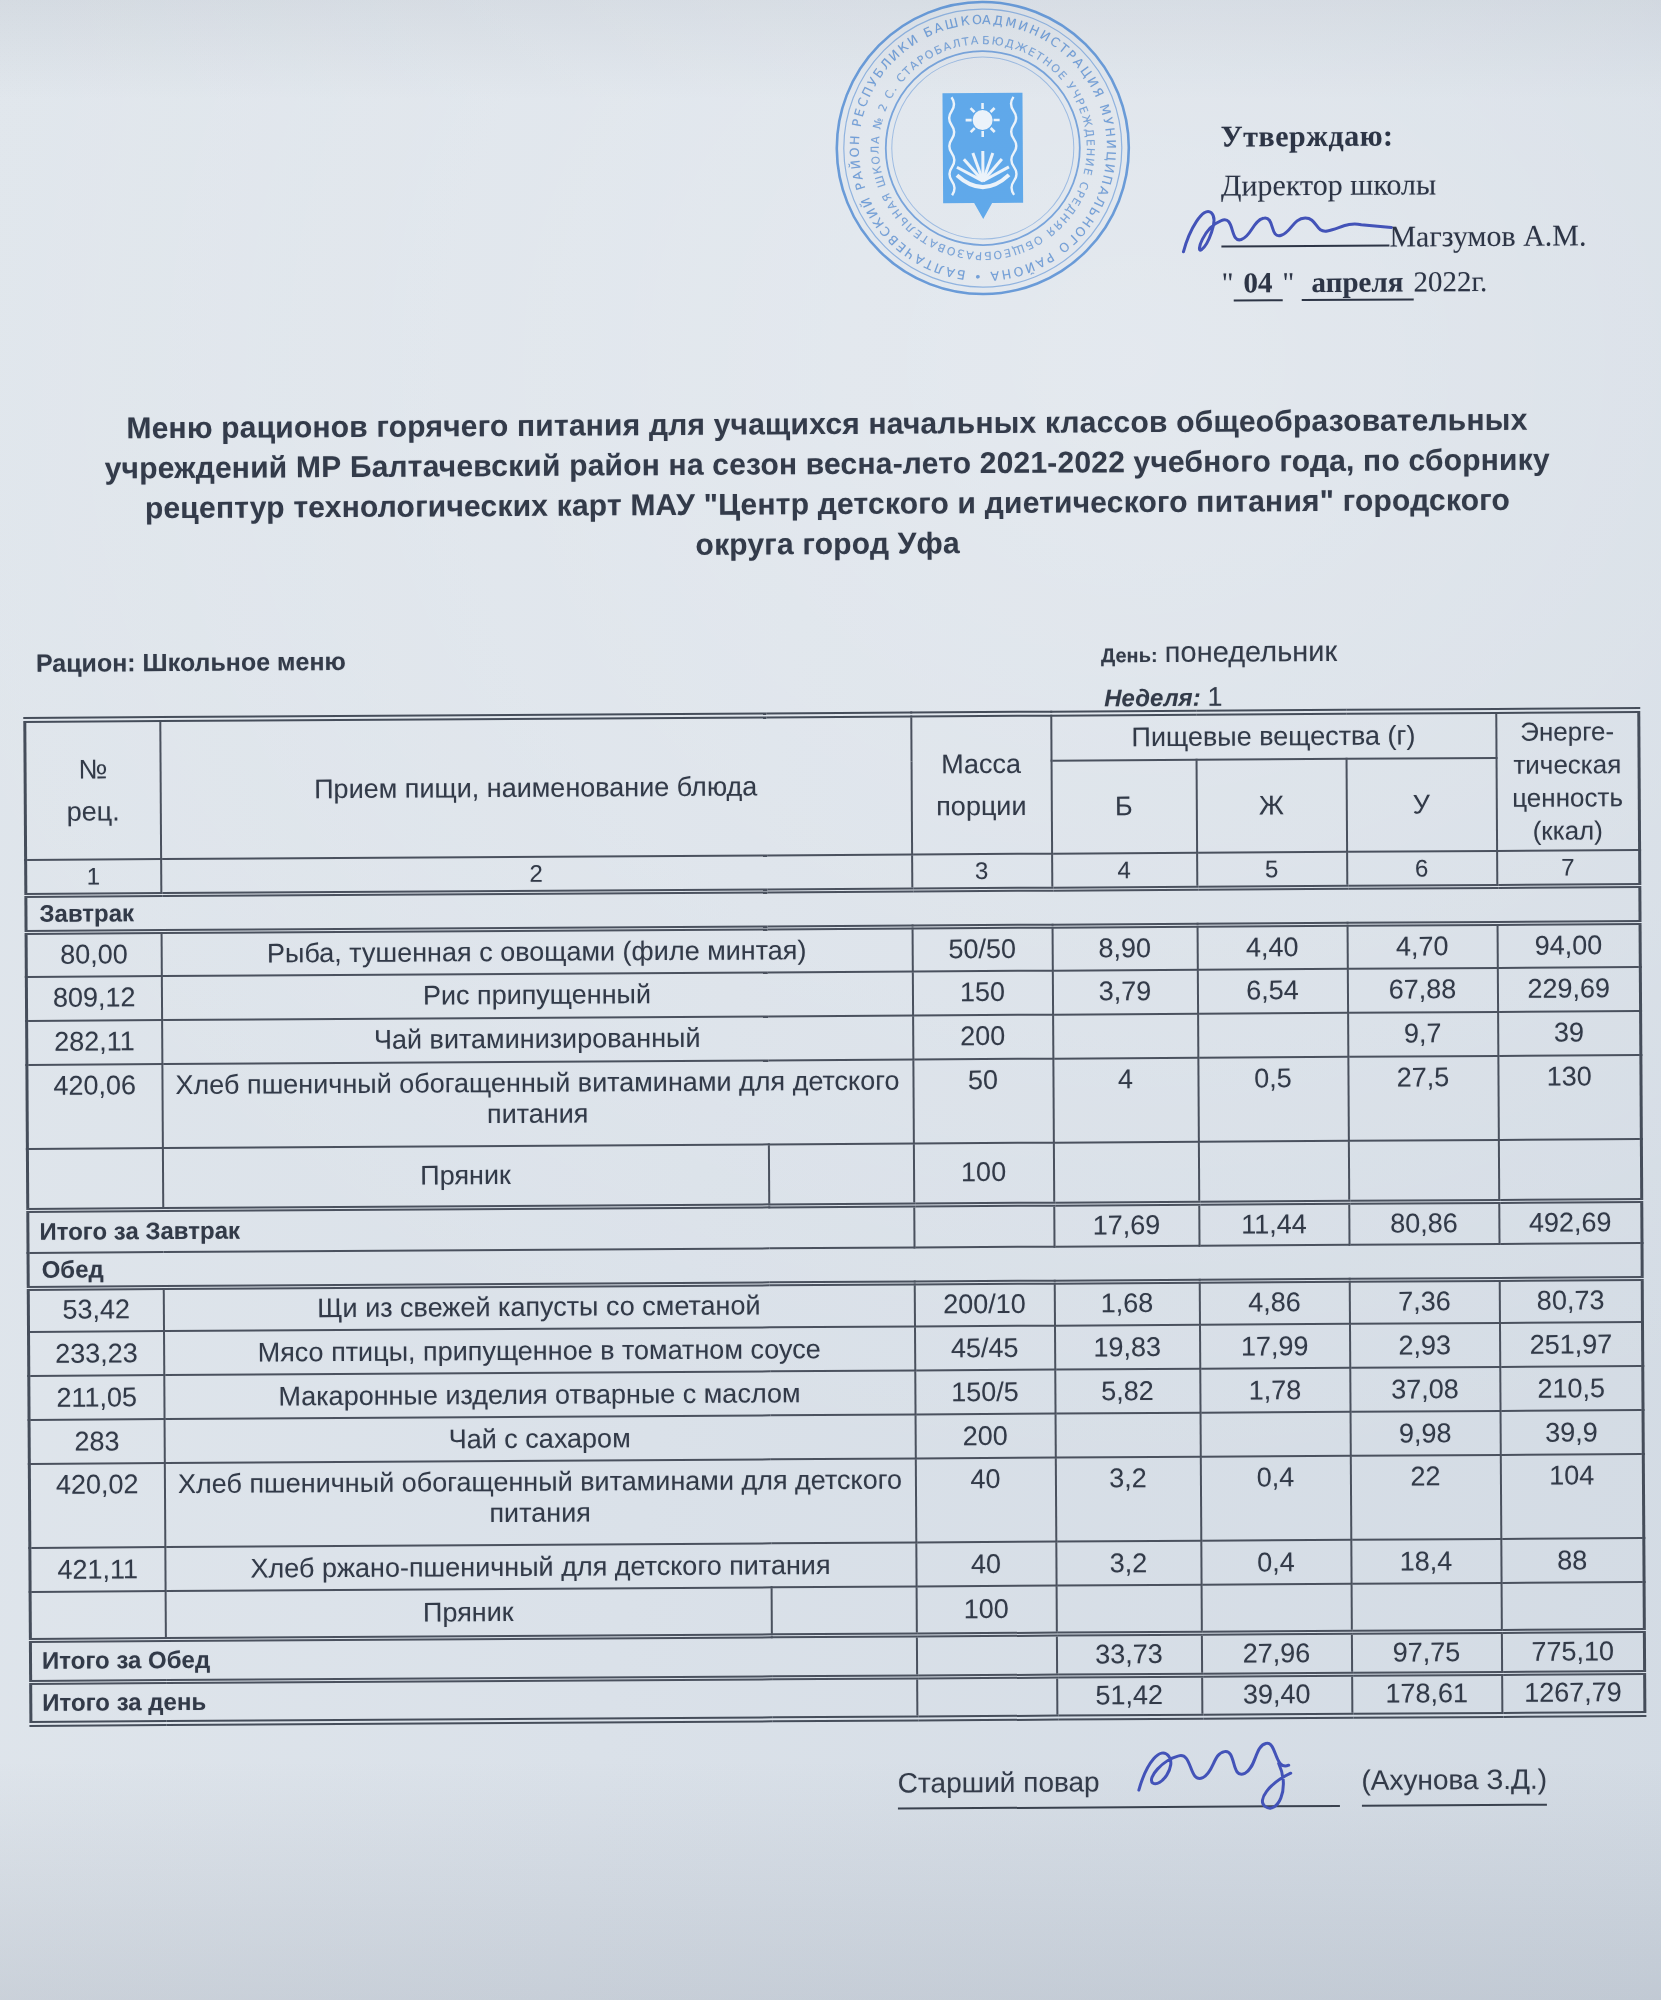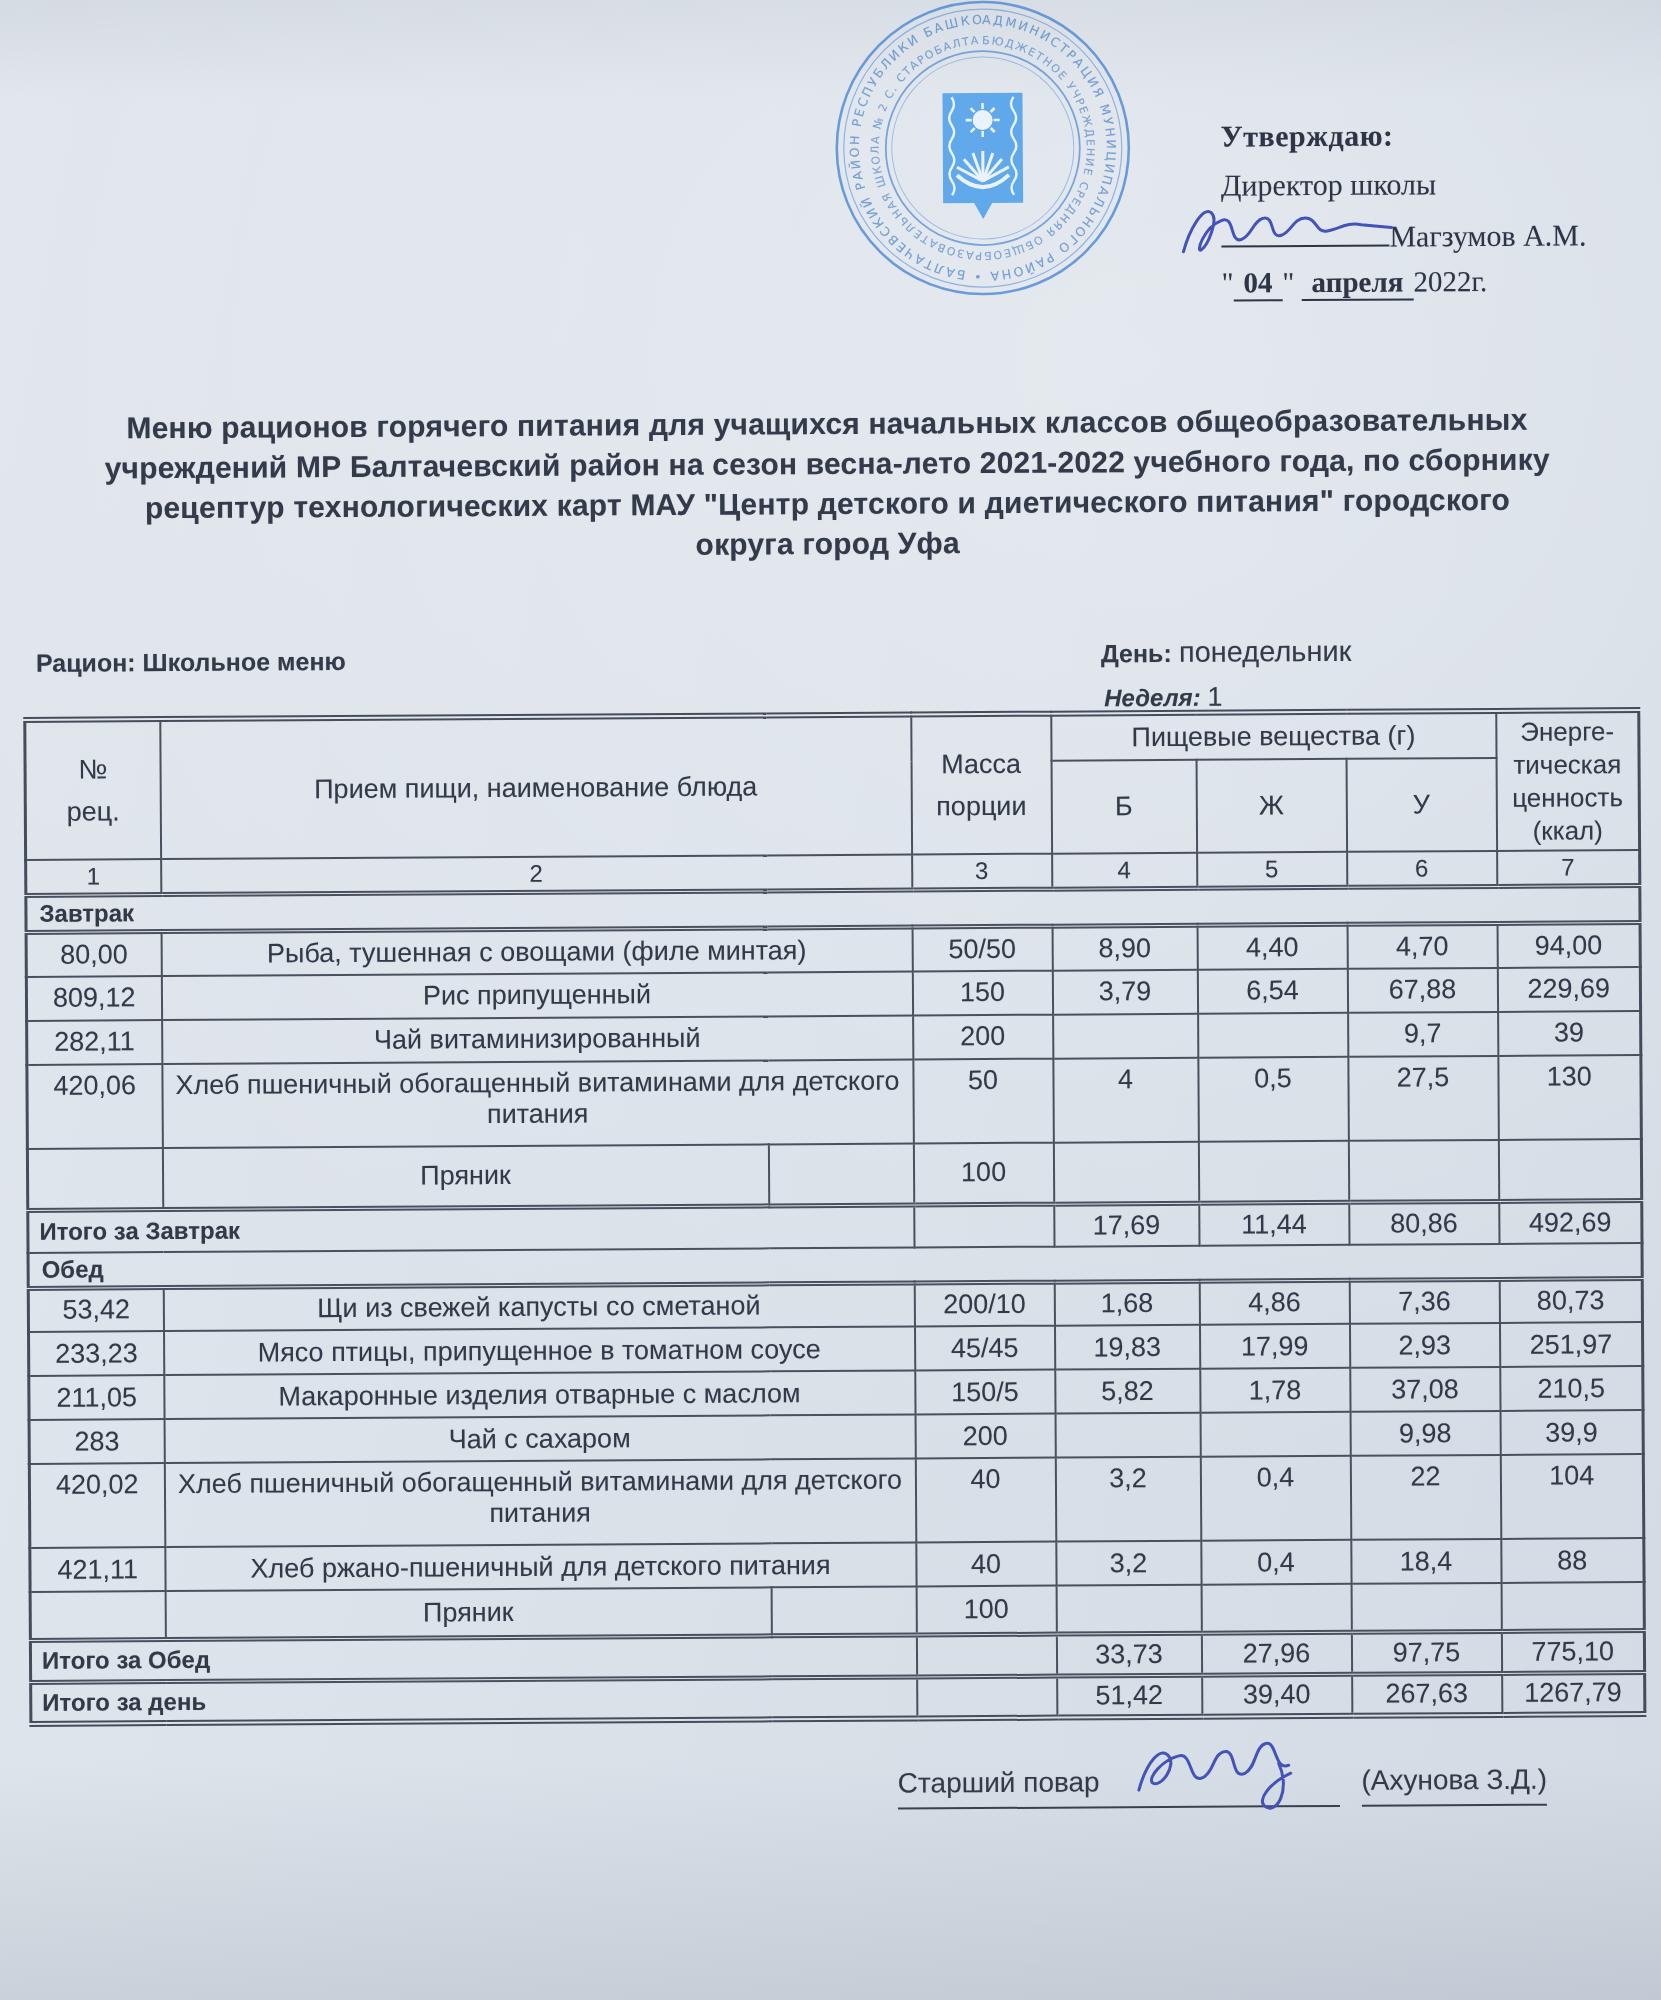--- a/index.html
+++ b/index.html
@@ -42,21 +42,21 @@
   
   .doc-title{
     position:absolute;top:404px;left:0;width:1661px;text-align:center;
     font-weight:bold;font-size:30px;line-height:40px;color:#333b4a;letter-spacing:0.2px;
   }
   .doc-title div{white-space:nowrap;}
 
   
   .meta-ration{position:absolute;left:38px;top:644px;font-size:25px;font-weight:bold;color:#333b49;}
   .meta-day{position:absolute;left:1103px;top:638px;font-size:26px;color:#333b49;}
-  .meta-day .lbl{font-weight:bold;font-size:25px;}
+  .meta-day .lbl{font-weight:bold;font-size:20px;}
   .meta-day .val{font-size:29px;}
   .meta-week{position:absolute;left:1106px;top:684px;font-size:24px;color:#333b49;}
   .meta-week .lbl{font-weight:bold;font-style:italic;}
   .meta-week .val{font-size:27px;}
 
   
   table.menu{
     position:absolute;left:25px;top:712px;width:1614px;
     border-collapse:collapse;table-layout:fixed;
     font-size:27px;color:#323a48;
@@ -359,21 +359,21 @@
           <td>33,73</td>
           <td>27,96</td>
           <td>97,75</td>
           <td>775,10</td>
         </tr>
         <tr class="tot daytot">
           <td colspan="3" class="lab">Итого за день</td>
           <td></td>
           <td>51,42</td>
           <td>39,40</td>
-          <td>267,63</td>
+          <td>178,61</td>
           <td>1267,79</td>
         </tr>
       </tbody>
     </table>
 
     <div class="footer">
       <span class="chef-wrap">
         <span>Старший повар</span>
         <svg class="cook-sig" width="205" height="108" viewBox="0 0 205 108">
           <path d="M12,76 C20,48 34,32 42,42 C50,52 34,74 26,69 C20,64 36,46 52,42 C66,38 62,70 76,64 C88,58 86,40 98,38 C110,36 104,66 118,60 C130,54 128,32 140,30 C150,28 148,58 162,52 M152,50 C164,76 150,102 138,93 C130,87 142,70 164,60" fill="none" stroke="#4353b8" stroke-width="3" stroke-linecap="round"></path>

